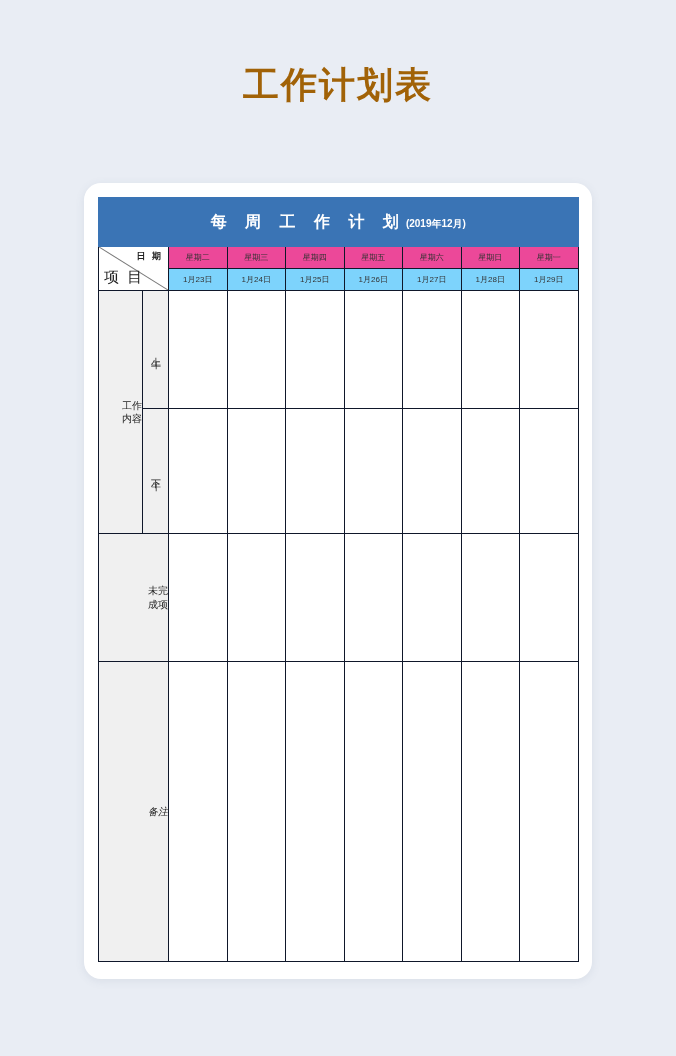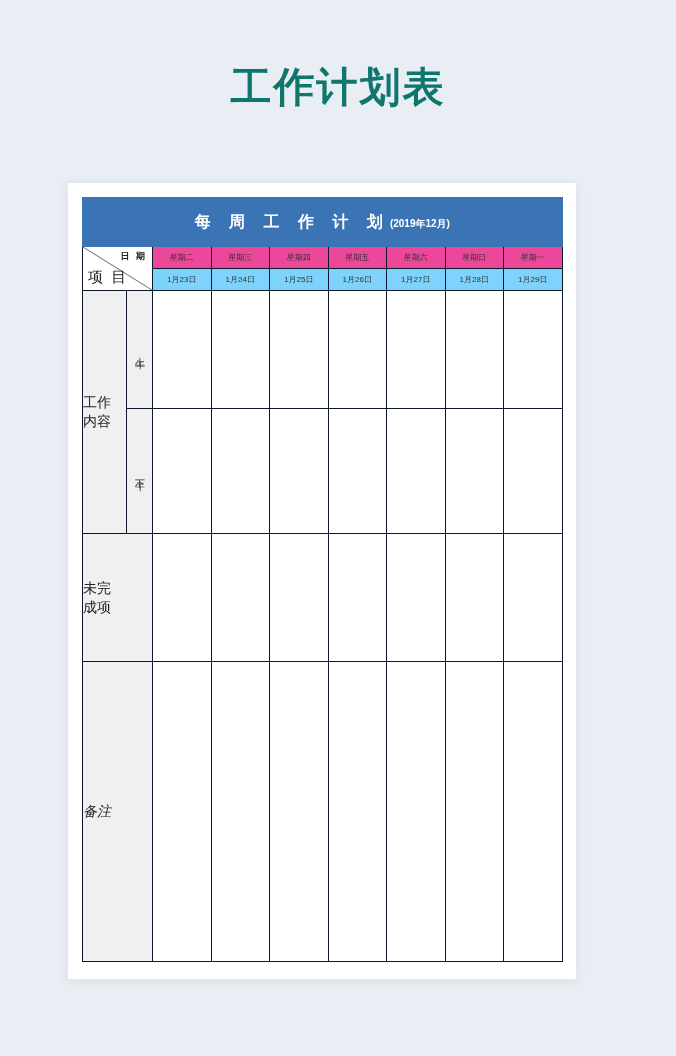--- a/index.html
+++ b/index.html
@@ -16,43 +16,44 @@
   .page {
     position: relative;
     width: 676px;
     height: 1056px;
   }
   .header {
     text-align: center;
     padding-top: 62px;
   }
   .main-title {
-    font-size: 41px;
-    font-weight: bold;
-    color: #0f766e;
+    font-size: 36px;
+    font-weight: bold;
+    color: #a16207;
     letter-spacing: 2px;
     line-height: 1.25;
     margin: 0;
   }
   .sub-title {
     font-size: 19px;
     color: #6a6f78;
     margin-top: 14px;
     letter-spacing: 1px;
   }
   .sheet-shadow {
     position: absolute;
-    left: 68px;
+    left: 84px;
     top: 183px;
     width: 508px;
     height: 796px;
     background: #ffffff;
     box-shadow: 0 2px 10px rgba(80,95,130,0.10);
     box-sizing: border-box;
     padding: 14px 14px 14px 14px;
+    border-radius: 17px;
   }
   table.plan {
     border-collapse: collapse;
     width: 480px;
     table-layout: fixed;
   }
   table.plan td, table.plan th {
     border: 1px solid #0f172a;
     padding: 0;
     font-weight: normal;
@@ -116,22 +117,22 @@
   .dt {
     background: #7dd3fc;
     height: 21px;
     text-align: center;
     font-size: 8px;
     color: #333;
   }
   .rowlabel {
     background: #f0f0f0;
     width: 44px;
-    text-align: left;
-    font-size: 14px;
+    text-align: right;
+    font-size: 10px;
     font-weight: bold;
     color: #222;
     line-height: 1.35;
   }
   .sublabel {
     background: #f0f0f0;
     width: 26px;
     text-align: center;
     font-size: 10px;
     font-weight: bold;

